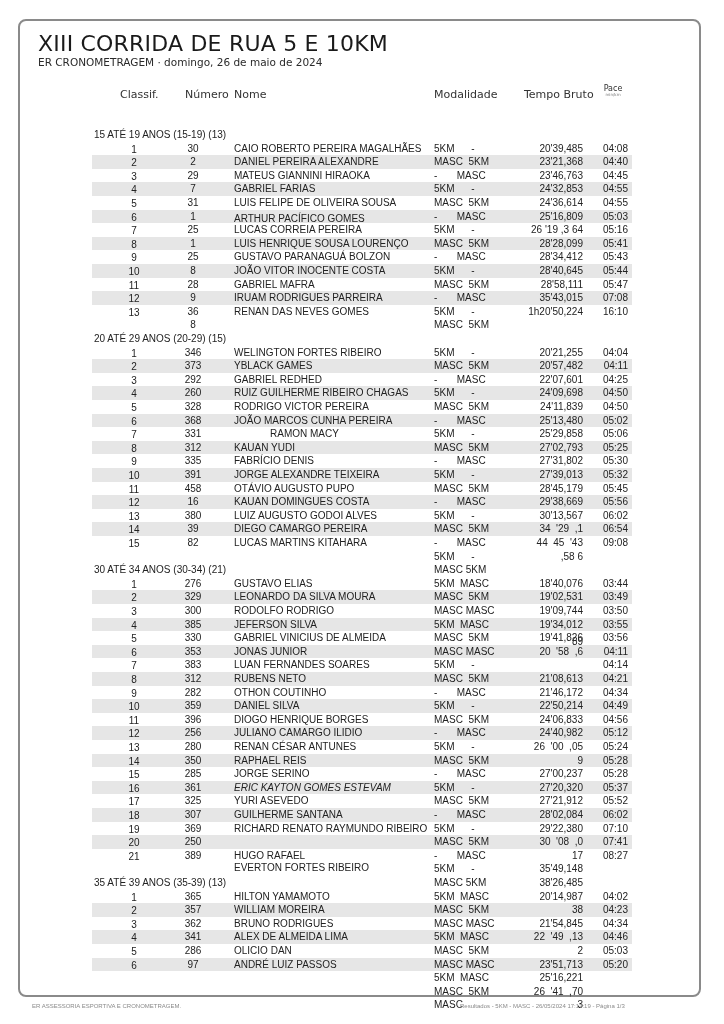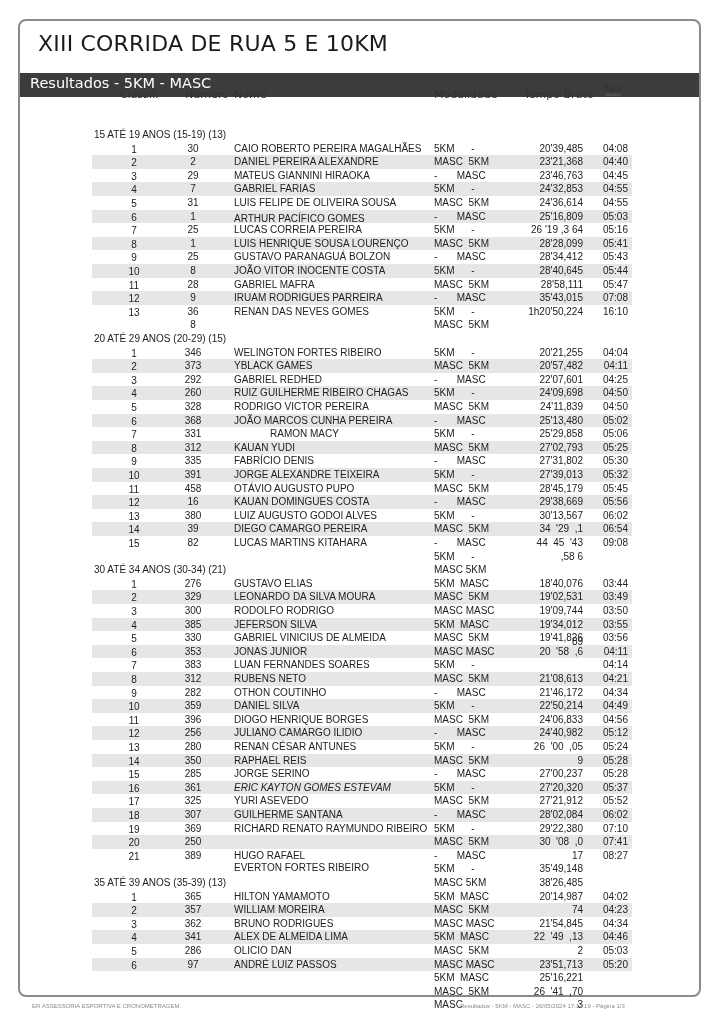--- a/index.html
+++ b/index.html
@@ -42,23 +42,21 @@
   .c-mod { }
 
   .footer-left { position: absolute; left: 32px; top: 1003px; font-size: 6px; color: #8a8a8a; white-space: nowrap; }
   .footer-right { position: absolute; left: 460px; top: 1003px; font-size: 6px; color: #8a8a8a; white-space: nowrap; }
 </style>
 </head>
 <body>
 
 <div class="card">
   <div class="title">XIII CORRIDA DE RUA 5 E 10KM</div>
-  <div class="bar">
-    <div class="bar-text">Resultados - 5KM - MASC</div>
-  </div>
+  <div class="subtitle">ER CRONOMETRAGEM · domingo, 26 de maio de 2024</div>
 </div>
 
 <div class="hdr" style="left:120px">Classif.</div>
 <div class="hdr" style="left:185px">Número</div>
 <div class="hdr" style="left:234px">Nome</div>
 <div class="hdr" style="left:434px">Modalidade</div>
 <div class="hdr" style="left:524px">Tempo Bruto</div>
 <div class="hdr-pace" style="left:598px">
   <span>Pace</span>
   <small>min/km</small>
@@ -400,21 +398,21 @@
     <div class="abs c-num" style="left: 179px; top: 889.6px;">365</div>
     <div class="abs c-name" style="left: 234px; top: 889.6px;">HILTON YAMAMOTO</div>
     <div class="abs c-mod" style="left: 434px; top: 889.6px; white-space: pre;">5KM  MASC</div>
     <div class="abs c-time" style="left: 493px; top: 889.6px; white-space: pre;">20'14,987</div>
     <div class="abs c-pace" style="left: 588px; top: 889.6px;">04:02</div>
     <div class="stripe" style="top: 903.2px; left: 92px;"></div>
     <div class="abs c-cls" style="left: 114px; top: 904.2px;">2</div>
     <div class="abs c-num" style="left: 179px; top: 903.2px;">357</div>
     <div class="abs c-name" style="left: 234px; top: 903.2px;">WILLIAM MOREIRA</div>
     <div class="abs c-mod" style="left: 434px; top: 903.2px; white-space: pre;">MASC  5KM</div>
-    <div class="abs c-time" style="left: 493px; top: 903.2px; white-space: pre;">74</div>
+    <div class="abs c-time" style="left: 493px; top: 903.2px; white-space: pre;">38</div>
     <div class="abs c-pace" style="left: 588px; top: 903.2px;">04:23</div>
     <div class="abs c-cls" style="left: 114px; top: 917.8px;">3</div>
     <div class="abs c-num" style="left: 179px; top: 916.8px;">362</div>
     <div class="abs c-name" style="left: 234px; top: 916.8px;">BRUNO RODRIGUES</div>
     <div class="abs c-mod" style="left: 434px; top: 916.8px; white-space: pre;">MASC MASC</div>
     <div class="abs c-time" style="left: 493px; top: 916.8px; white-space: pre;">21'54,845</div>
     <div class="abs c-pace" style="left: 588px; top: 916.8px;">04:34</div>
     <div class="stripe" style="top: 930.4px; left: 92px;"></div>
     <div class="abs c-cls" style="left: 114px; top: 931.4px;">4</div>
     <div class="abs c-num" style="left: 179px; top: 930.4px;">341</div>

